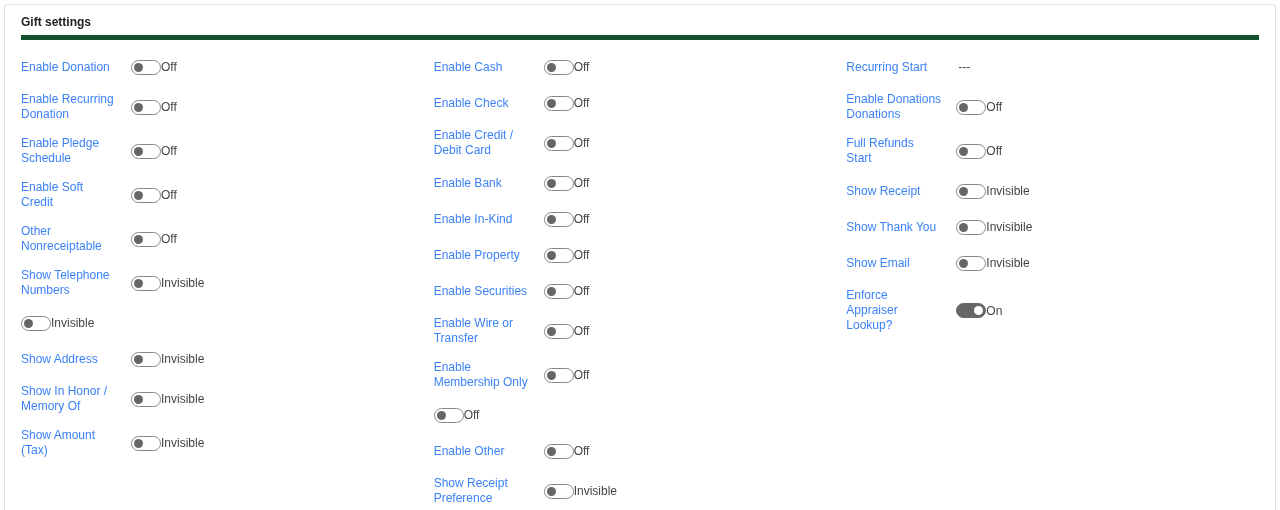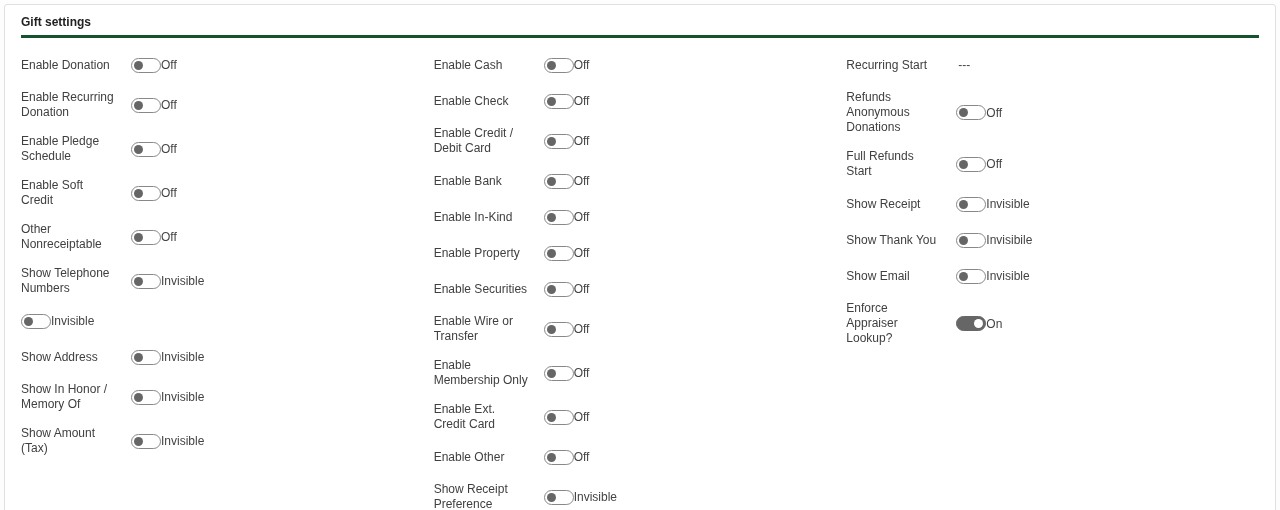--- a/index.html
+++ b/index.html
@@ -20,41 +20,41 @@
       background: #fff;
       padding: 10px 16px 18px 16px;
       width: 1272px;
       min-height: 502px;
     }
     .panel-title {
       font-weight: 600;
       font-size: 12px;
       color: #222;
       padding-bottom: 6px;
-      border-bottom: 3px solid #14532d;
+      border-bottom: 5px solid #14532d;
       margin-bottom: 16px;
     }
     .columns {
       display: flex;
       gap: 0;
     }
     .col {
       flex: 1 1 33%;
       padding-right: 20px;
     }
     .row {
       display: flex;
       align-items: center;
       margin-bottom: 14px;
       min-height: 22px;
     }
     .row-label {
       flex: 0 0 110px;
       font-size: 12px;
-      color: #404040;
+      color: #3b82f6;
       line-height: 1.25;
       padding-right: 15px;
     }
     .control {
       display: flex;
       align-items: center;
     }
     .toggle {
       width: 30px;
       height: 15px;
@@ -229,21 +229,20 @@
           </div>
         </div>
         <div class="row">
           <div class="row-label">Enable Membership Only</div>
           <div class="control">
             <div class="toggle"></div>
             <div class="state">Off</div>
           </div>
         </div>
         <div class="row">
-          <div class="row-label">Enable Ext. Credit Card</div>
           <div class="control">
             <div class="toggle"></div>
             <div class="state">Off</div>
           </div>
         </div>
         <div class="row">
           <div class="row-label">Enable Other</div>
           <div class="control">
             <div class="toggle"></div>
             <div class="state">Off</div>
@@ -258,21 +257,21 @@
         </div>
       </div>
     <div class="col" id="col3">
         <div class="row">
           <div class="row-label">Recurring Start</div>
           <div class="control">
             <div class="textval">---</div>
           </div>
         </div>
         <div class="row">
-          <div class="row-label">Refunds Anonymous Donations</div>
+          <div class="row-label">Enable Donations Donations</div>
           <div class="control">
             <div class="toggle"></div>
             <div class="state">Off</div>
           </div>
         </div>
         <div class="row">
           <div class="row-label">Full Refunds Start</div>
           <div class="control">
             <div class="toggle"></div>
             <div class="state">Off</div>

